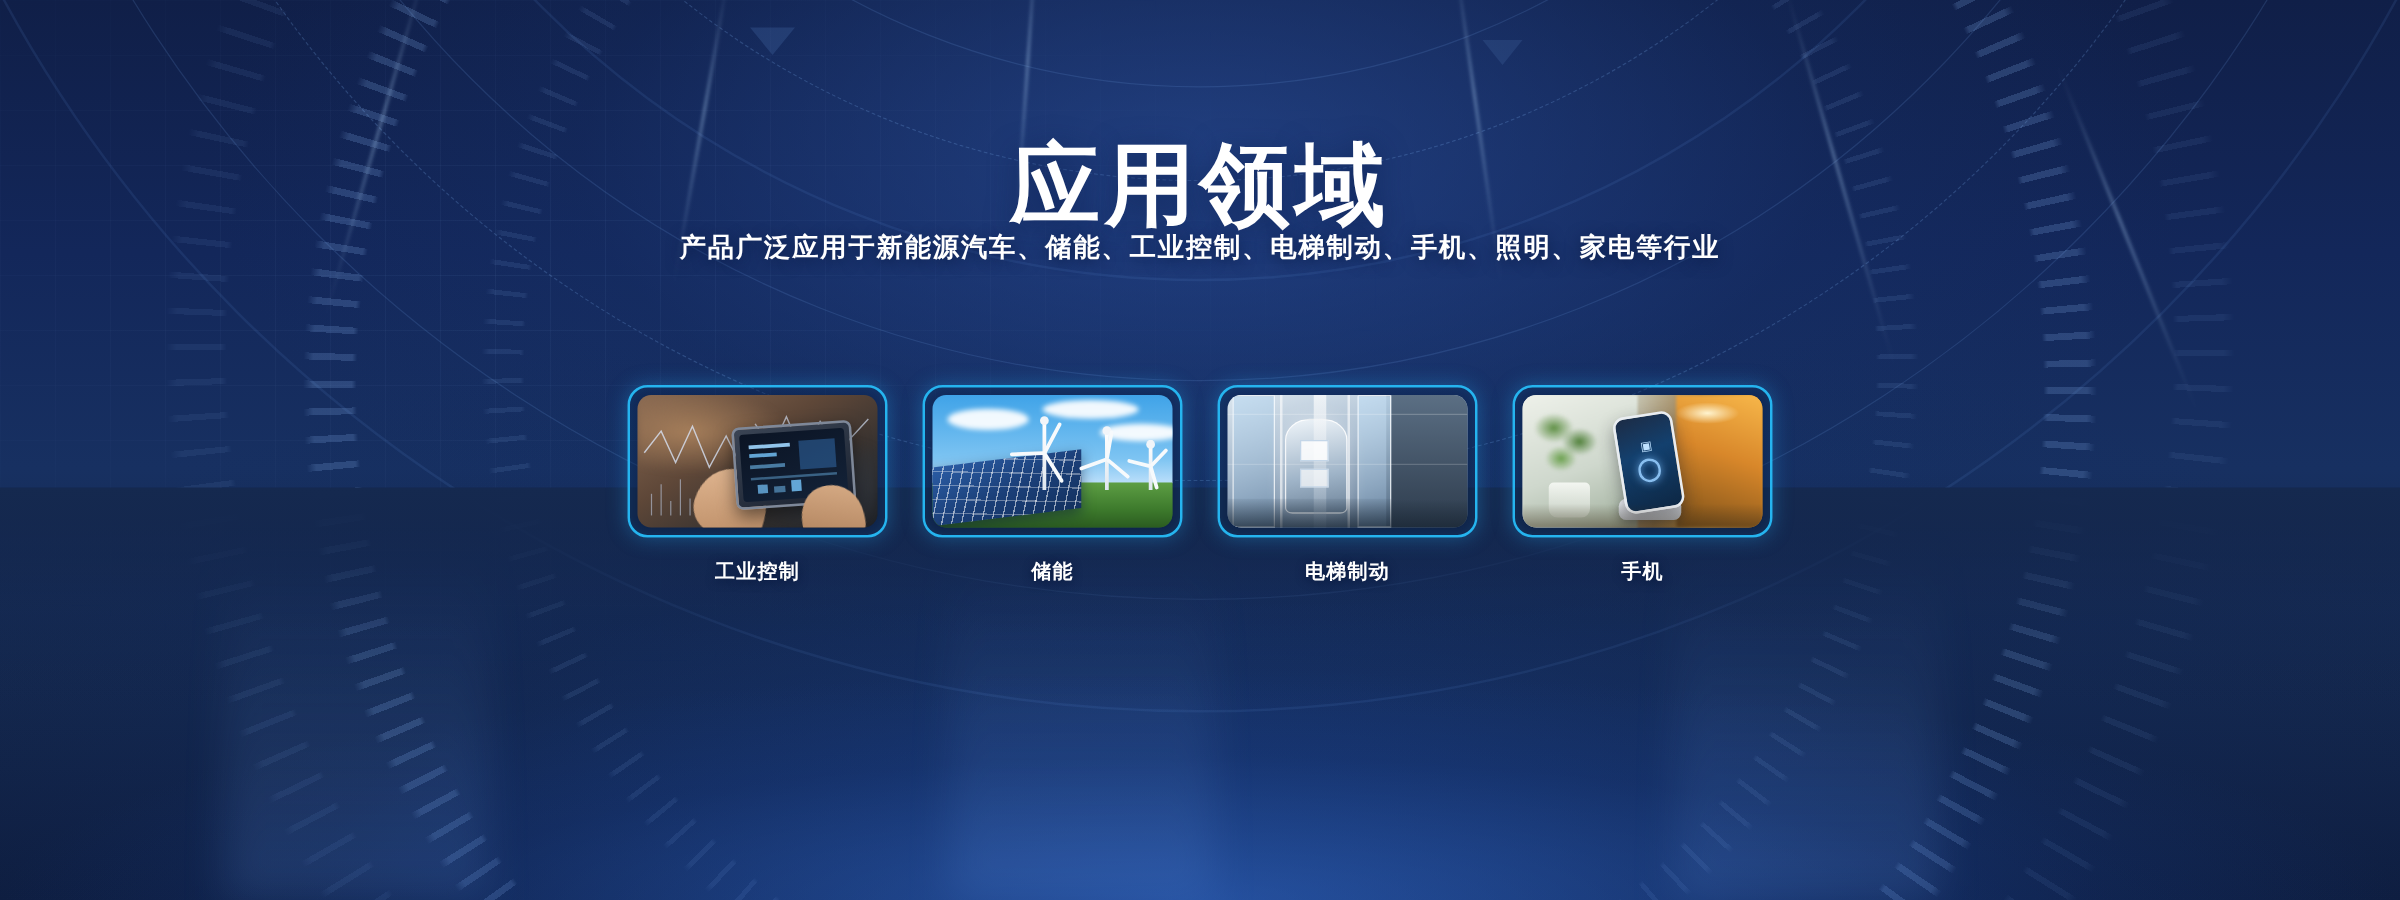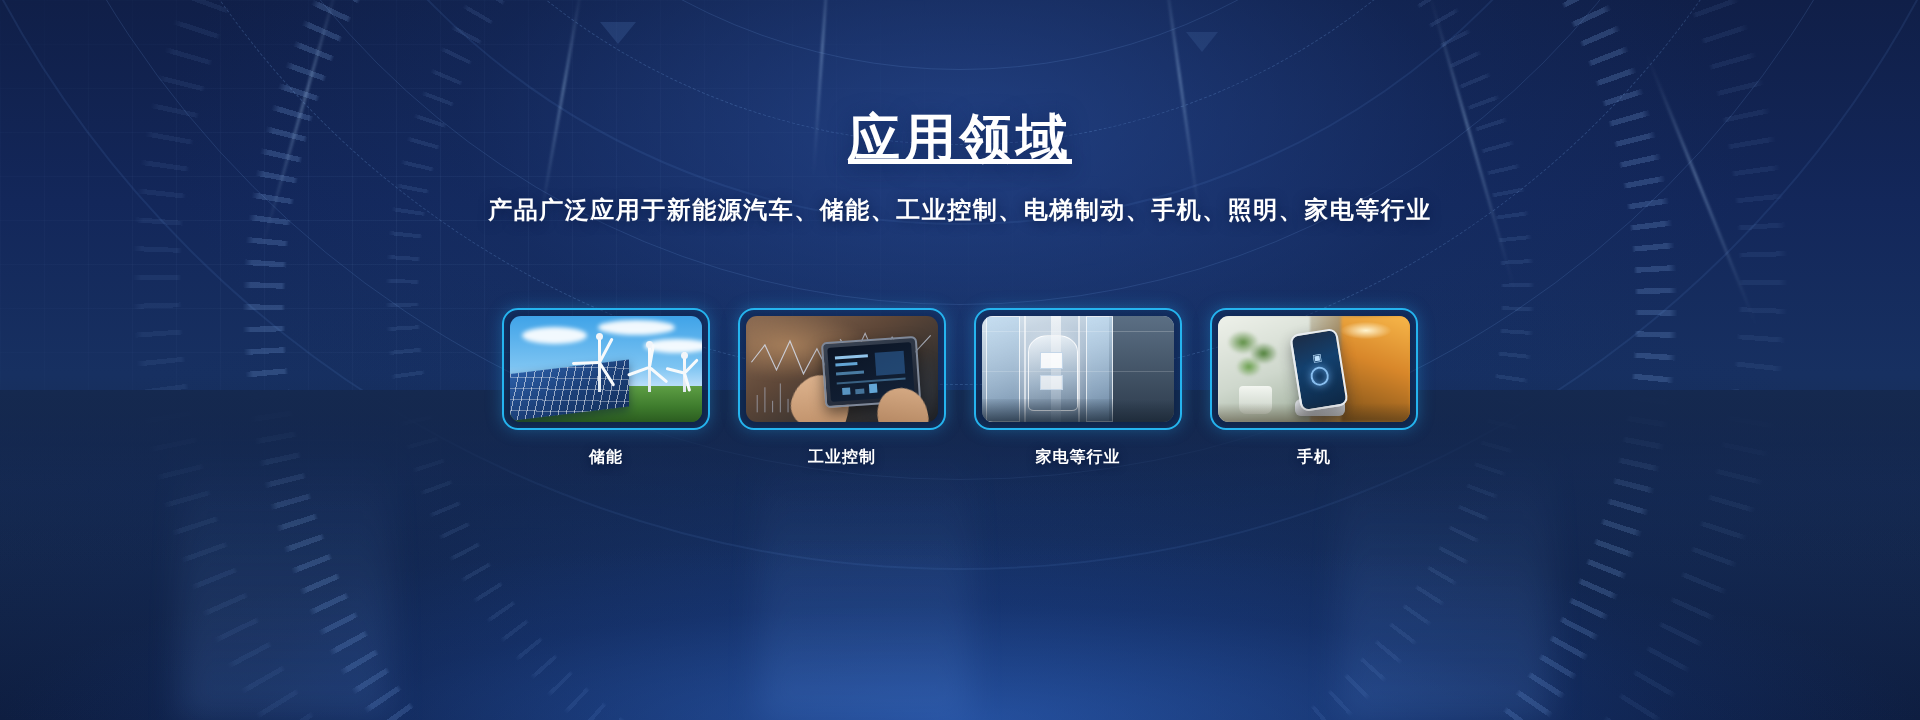--- a/index.html
+++ b/index.html
@@ -99,34 +99,33 @@
   }
 
   
   .head{ position:absolute; left:0; right:0; top:112px; text-align:center; }
 
   .title-row{
     display:flex; align-items:baseline; justify-content:center; gap:16px;
     white-space:nowrap;
   }
   .title-cn{
-    font-size:52px; font-weight:bold; color:#fff; letter-spacing:4px;
+    font-size:72px; font-weight:bold; color:#fff; letter-spacing:4px;
     line-height:1; text-shadow:0 4px 22px rgba(10,30,80,.65);
     font-family:"DejaVu Sans","Liberation Sans",sans-serif;
-    text-decoration:underline;
   }
   .title-en{
     font-size:63px; font-weight:bold; font-style:italic; letter-spacing:6px;
     line-height:1; color:transparent;
     -webkit-text-stroke:2px rgba(150,185,240,.48);
     font-family:"Liberation Sans","DejaVu Sans",sans-serif;
     transform:translateY(2px);
   }
   .subtitle{
-    margin-top:30px; font-size:24px; font-weight:bold; color:#ffffff;
+    font-size:21px; font-weight:bold; color:#ffffff;
     letter-spacing:1.5px; text-shadow:0 2px 12px rgba(8,24,66,.75);
     font-family:Liberation Mono, monospace;
   }
 
   
   .cards{
     position:absolute; left:0; right:0; top:308px;
     display:flex; justify-content:center; align-items:flex-start; gap:28px;
   }
   .card{ width:208px; display:flex; flex-direction:column; align-items:center; }
@@ -378,51 +377,20 @@
 
   <div class="head">
     <div class="title-row">
       <span class="title-cn">应用领域</span>
     </div>
     <div class="subtitle">产品广泛应用于新能源汽车、储能、工业控制、电梯制动、手机、照明、家电等行业</div>
   </div>
 
   <div class="cards">
 
-
-    <div class="card">
-      <div class="card-frame">
-        <div class="thumb t-wind">
-          <div class="cloud" style="left:6%;top:10%;width:34%;height:16%;"></div>
-          <div class="cloud" style="left:46%;top:4%;width:40%;height:14%;"></div>
-          <div class="cloud" style="left:70%;top:22%;width:34%;height:13%;"></div>
-          <div class="grass"></div>
-          <div class="panel"></div>
-
-          <div class="mast" style="left:46%;height:52%;"></div>
-          <div class="hub" style="left:calc(46% - 2px);top:16%;"></div>
-          <div class="blade" style="left:46%;top:18%;height:26%;transform:rotate(28deg);"></div>
-          <div class="blade" style="left:46%;top:18%;height:26%;transform:rotate(148deg);"></div>
-          <div class="blade" style="left:46%;top:18%;height:26%;transform:rotate(268deg);"></div>
-
-          <div class="mast" style="left:72%;height:46%;"></div>
-          <div class="hub" style="left:calc(72% - 2px);top:24%;"></div>
-          <div class="blade" style="left:72%;top:26%;height:22%;transform:rotate(10deg);"></div>
-          <div class="blade" style="left:72%;top:26%;height:22%;transform:rotate(130deg);"></div>
-          <div class="blade" style="left:72%;top:26%;height:22%;transform:rotate(250deg);"></div>
-
-          <div class="mast" style="left:90%;height:38%;"></div>
-          <div class="hub" style="left:calc(90% - 2px);top:34%;"></div>
-          <div class="blade" style="left:90%;top:36%;height:18%;transform:rotate(44deg);"></div>
-          <div class="blade" style="left:90%;top:36%;height:18%;transform:rotate(164deg);"></div>
-          <div class="blade" style="left:90%;top:36%;height:18%;transform:rotate(284deg);"></div>
-        </div>
-      </div>
-      <div class="card-label">储能</div>
-    </div>
 
     <div class="card">
       <div class="card-frame">
         <div class="thumb t-ind">
           <div class="blur"></div>
           <svg class="abs" width="100%" height="100%" viewBox="0 0 196 110">
             <polyline points="4,48 18,30 30,56 44,26 58,60 72,34 86,62" fill="none" stroke="#dceaff" stroke-width="1.2" opacity=".75"></polyline>
             <polyline points="96,24 110,44 122,18 136,50 150,22 166,46 190,20" fill="none" stroke="#dceaff" stroke-width="1.2" opacity=".65"></polyline>
             <g opacity=".5" stroke="#cfe2ff" stroke-width="1">
               <line x1="10" y1="82" x2="10" y2="100"></line>
@@ -446,36 +414,67 @@
             </div>
           </div>
           <div class="hand2"></div>
         </div>
       </div>
       <div class="card-label">工业控制</div>
     </div>
 
     <div class="card">
       <div class="card-frame">
+        <div class="thumb t-wind">
+          <div class="cloud" style="left:6%;top:10%;width:34%;height:16%;"></div>
+          <div class="cloud" style="left:46%;top:4%;width:40%;height:14%;"></div>
+          <div class="cloud" style="left:70%;top:22%;width:34%;height:13%;"></div>
+          <div class="grass"></div>
+          <div class="panel"></div>
+
+          <div class="mast" style="left:46%;height:52%;"></div>
+          <div class="hub" style="left:calc(46% - 2px);top:16%;"></div>
+          <div class="blade" style="left:46%;top:18%;height:26%;transform:rotate(28deg);"></div>
+          <div class="blade" style="left:46%;top:18%;height:26%;transform:rotate(148deg);"></div>
+          <div class="blade" style="left:46%;top:18%;height:26%;transform:rotate(268deg);"></div>
+
+          <div class="mast" style="left:72%;height:46%;"></div>
+          <div class="hub" style="left:calc(72% - 2px);top:24%;"></div>
+          <div class="blade" style="left:72%;top:26%;height:22%;transform:rotate(10deg);"></div>
+          <div class="blade" style="left:72%;top:26%;height:22%;transform:rotate(130deg);"></div>
+          <div class="blade" style="left:72%;top:26%;height:22%;transform:rotate(250deg);"></div>
+
+          <div class="mast" style="left:90%;height:38%;"></div>
+          <div class="hub" style="left:calc(90% - 2px);top:34%;"></div>
+          <div class="blade" style="left:90%;top:36%;height:18%;transform:rotate(44deg);"></div>
+          <div class="blade" style="left:90%;top:36%;height:18%;transform:rotate(164deg);"></div>
+          <div class="blade" style="left:90%;top:36%;height:18%;transform:rotate(284deg);"></div>
+        </div>
+      </div>
+      <div class="card-label">储能</div>
+    </div>
+
+    <div class="card">
+      <div class="card-frame">
         <div class="thumb t-elev">
           <div class="dark"></div>
           <div class="glass" style="left:2%;top:0;width:18%;height:100%;"></div>
           <div class="glass" style="left:54%;top:0;width:14%;height:100%;"></div>
           <div class="cab"></div>
           <div class="rail" style="left:22%;top:0;width:2px;height:100%;"></div>
           <div class="rail" style="left:50%;top:0;width:2px;height:100%;"></div>
           <div class="rail" style="left:0;top:14%;width:100%;height:1px;opacity:.35;"></div>
           <div class="rail" style="left:0;top:52%;width:100%;height:1px;opacity:.3;"></div>
           <div class="shaft" style="left:36%;top:0;width:5%;height:100%;opacity:.8;"></div>
           <div class="abs" style="left:30%;top:34%;width:12%;height:16%;background:rgba(255,255,255,.85);border:1px solid rgba(190,210,230,.9);"></div>
           <div class="abs" style="left:30%;top:56%;width:12%;height:14%;background:rgba(255,255,255,.7);border:1px solid rgba(190,210,230,.8);"></div>
           <div class="abs" style="left:0;bottom:0;width:100%;height:22%;background:linear-gradient(180deg,rgba(60,80,100,.1),rgba(25,38,52,.7));"></div>
         </div>
       </div>
-      <div class="card-label">家电等行业</div>
+      <div class="card-label">电梯制动</div>
     </div>
 
     <div class="card">
       <div class="card-frame">
         <div class="thumb t-phone">
           <div class="roomL"></div>
           <div class="plant"></div>
           <div class="vase"></div>
           <div class="roomR"></div>
           <div class="lamp"></div>

